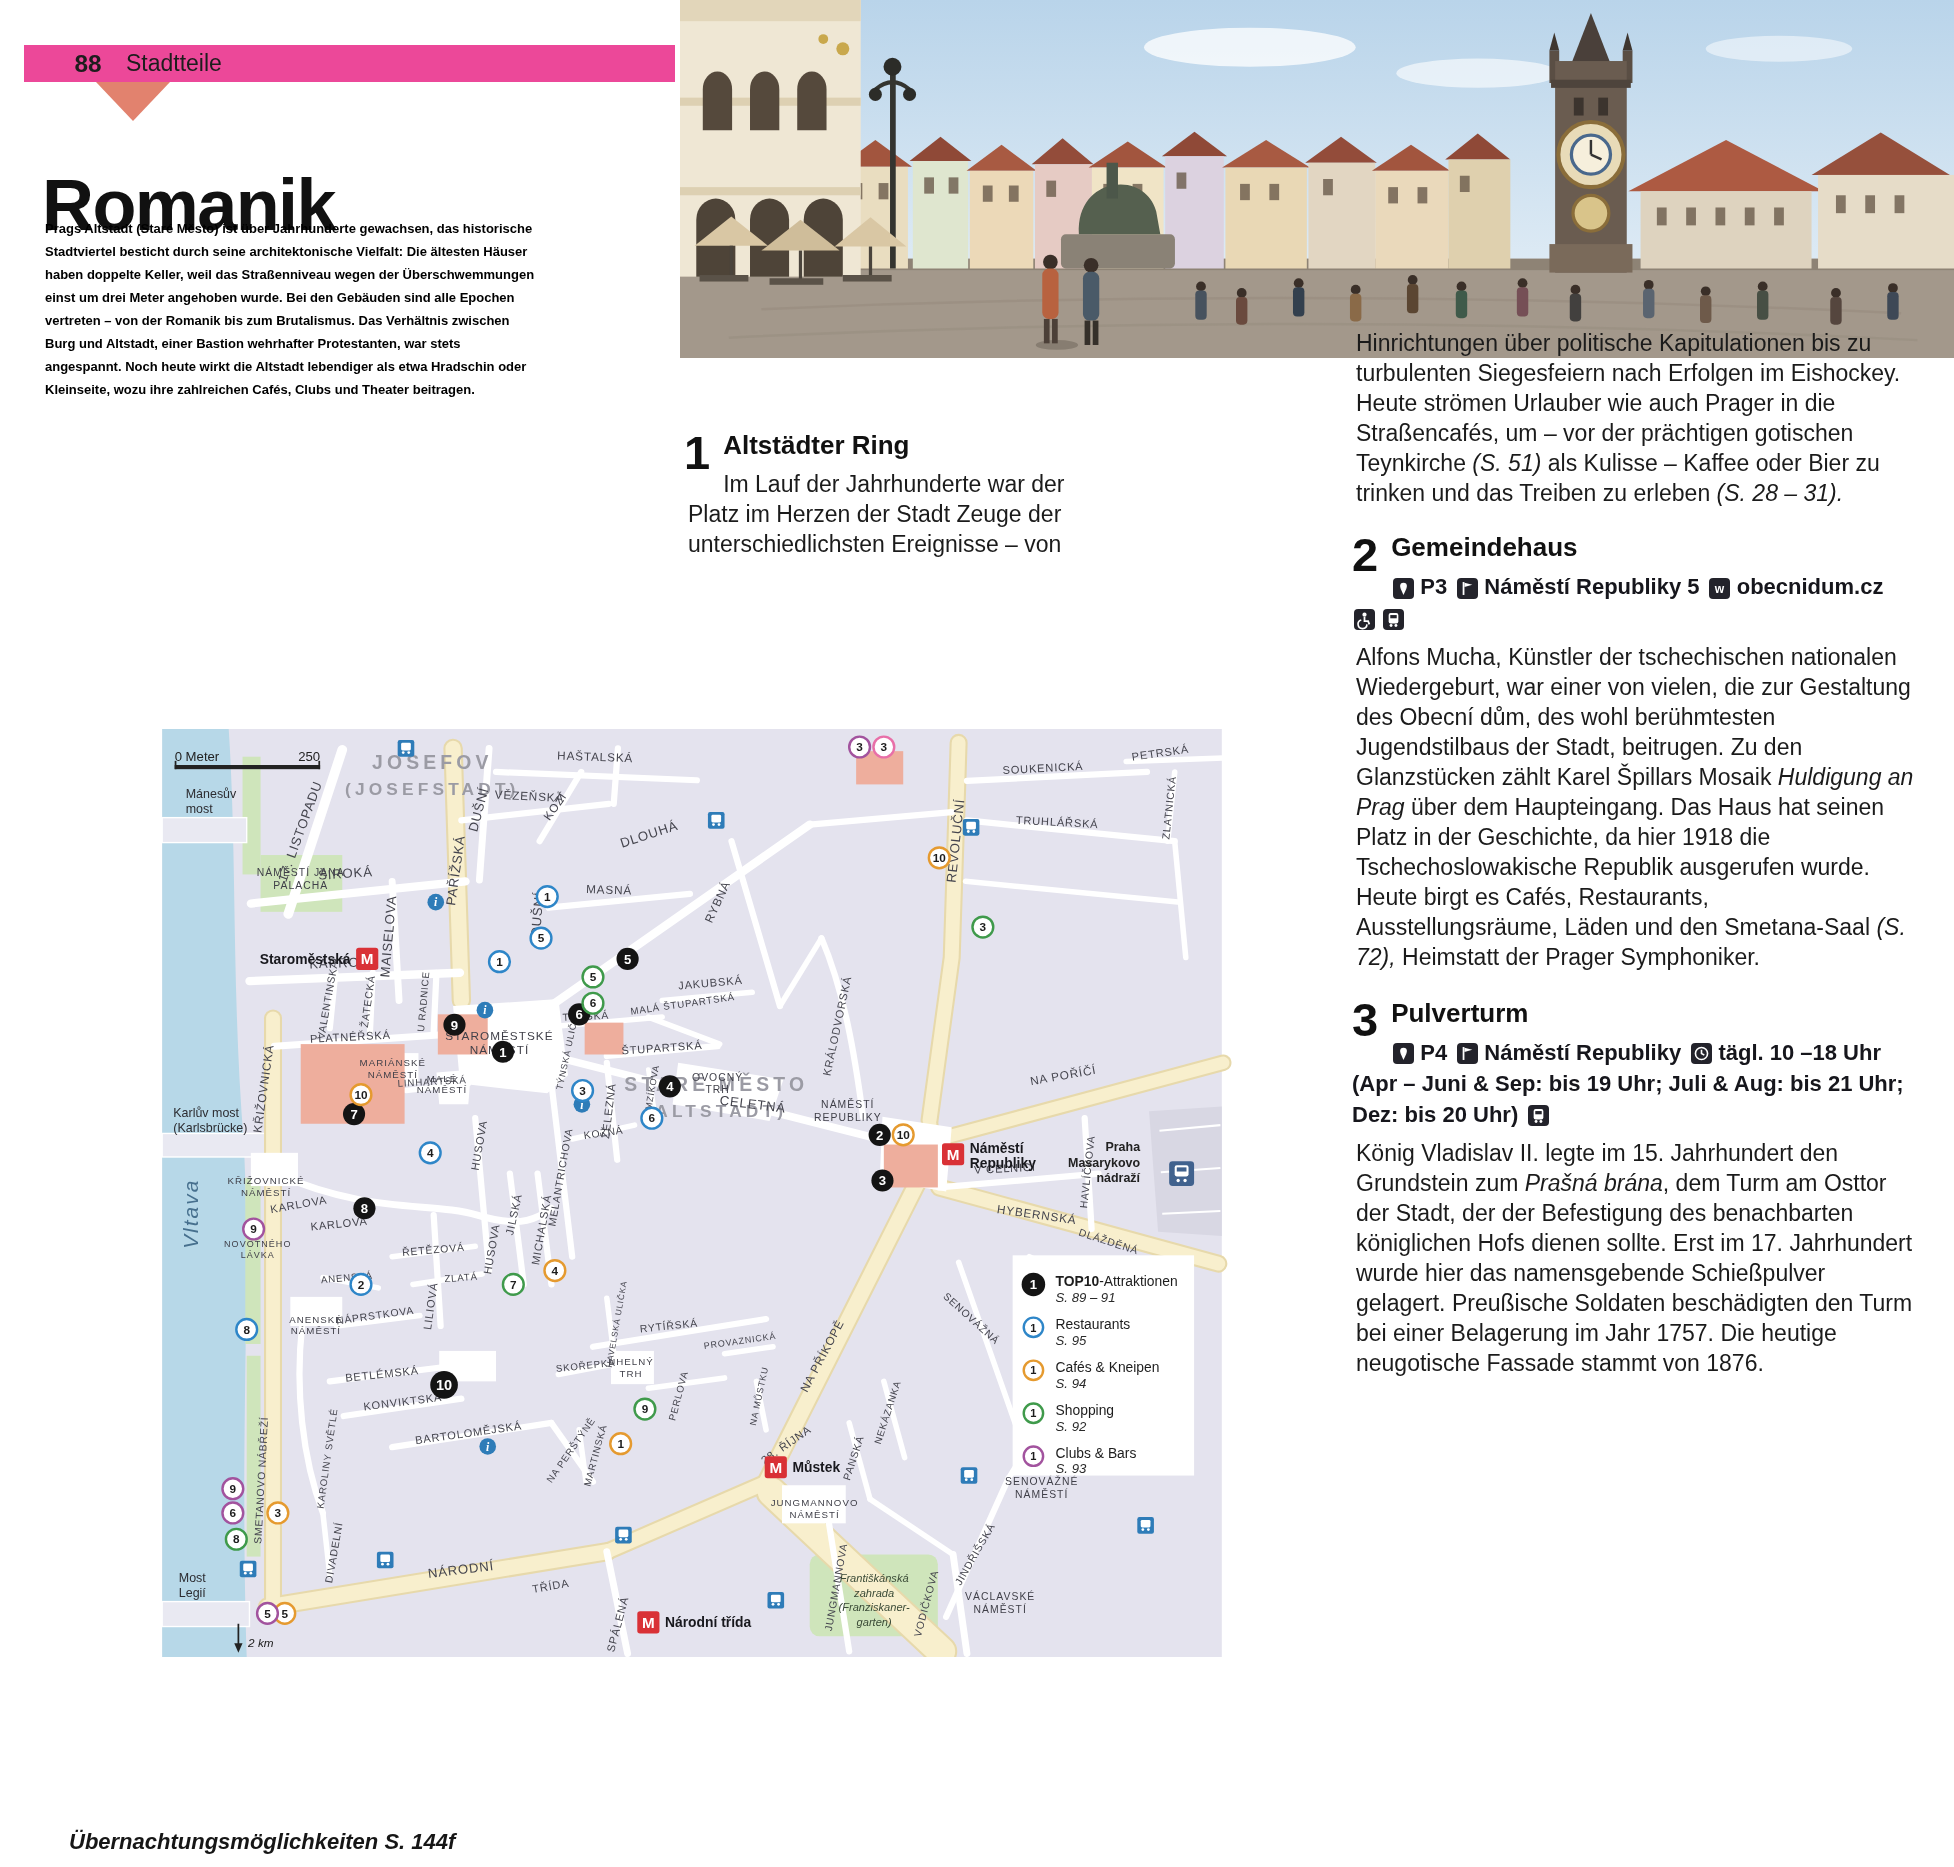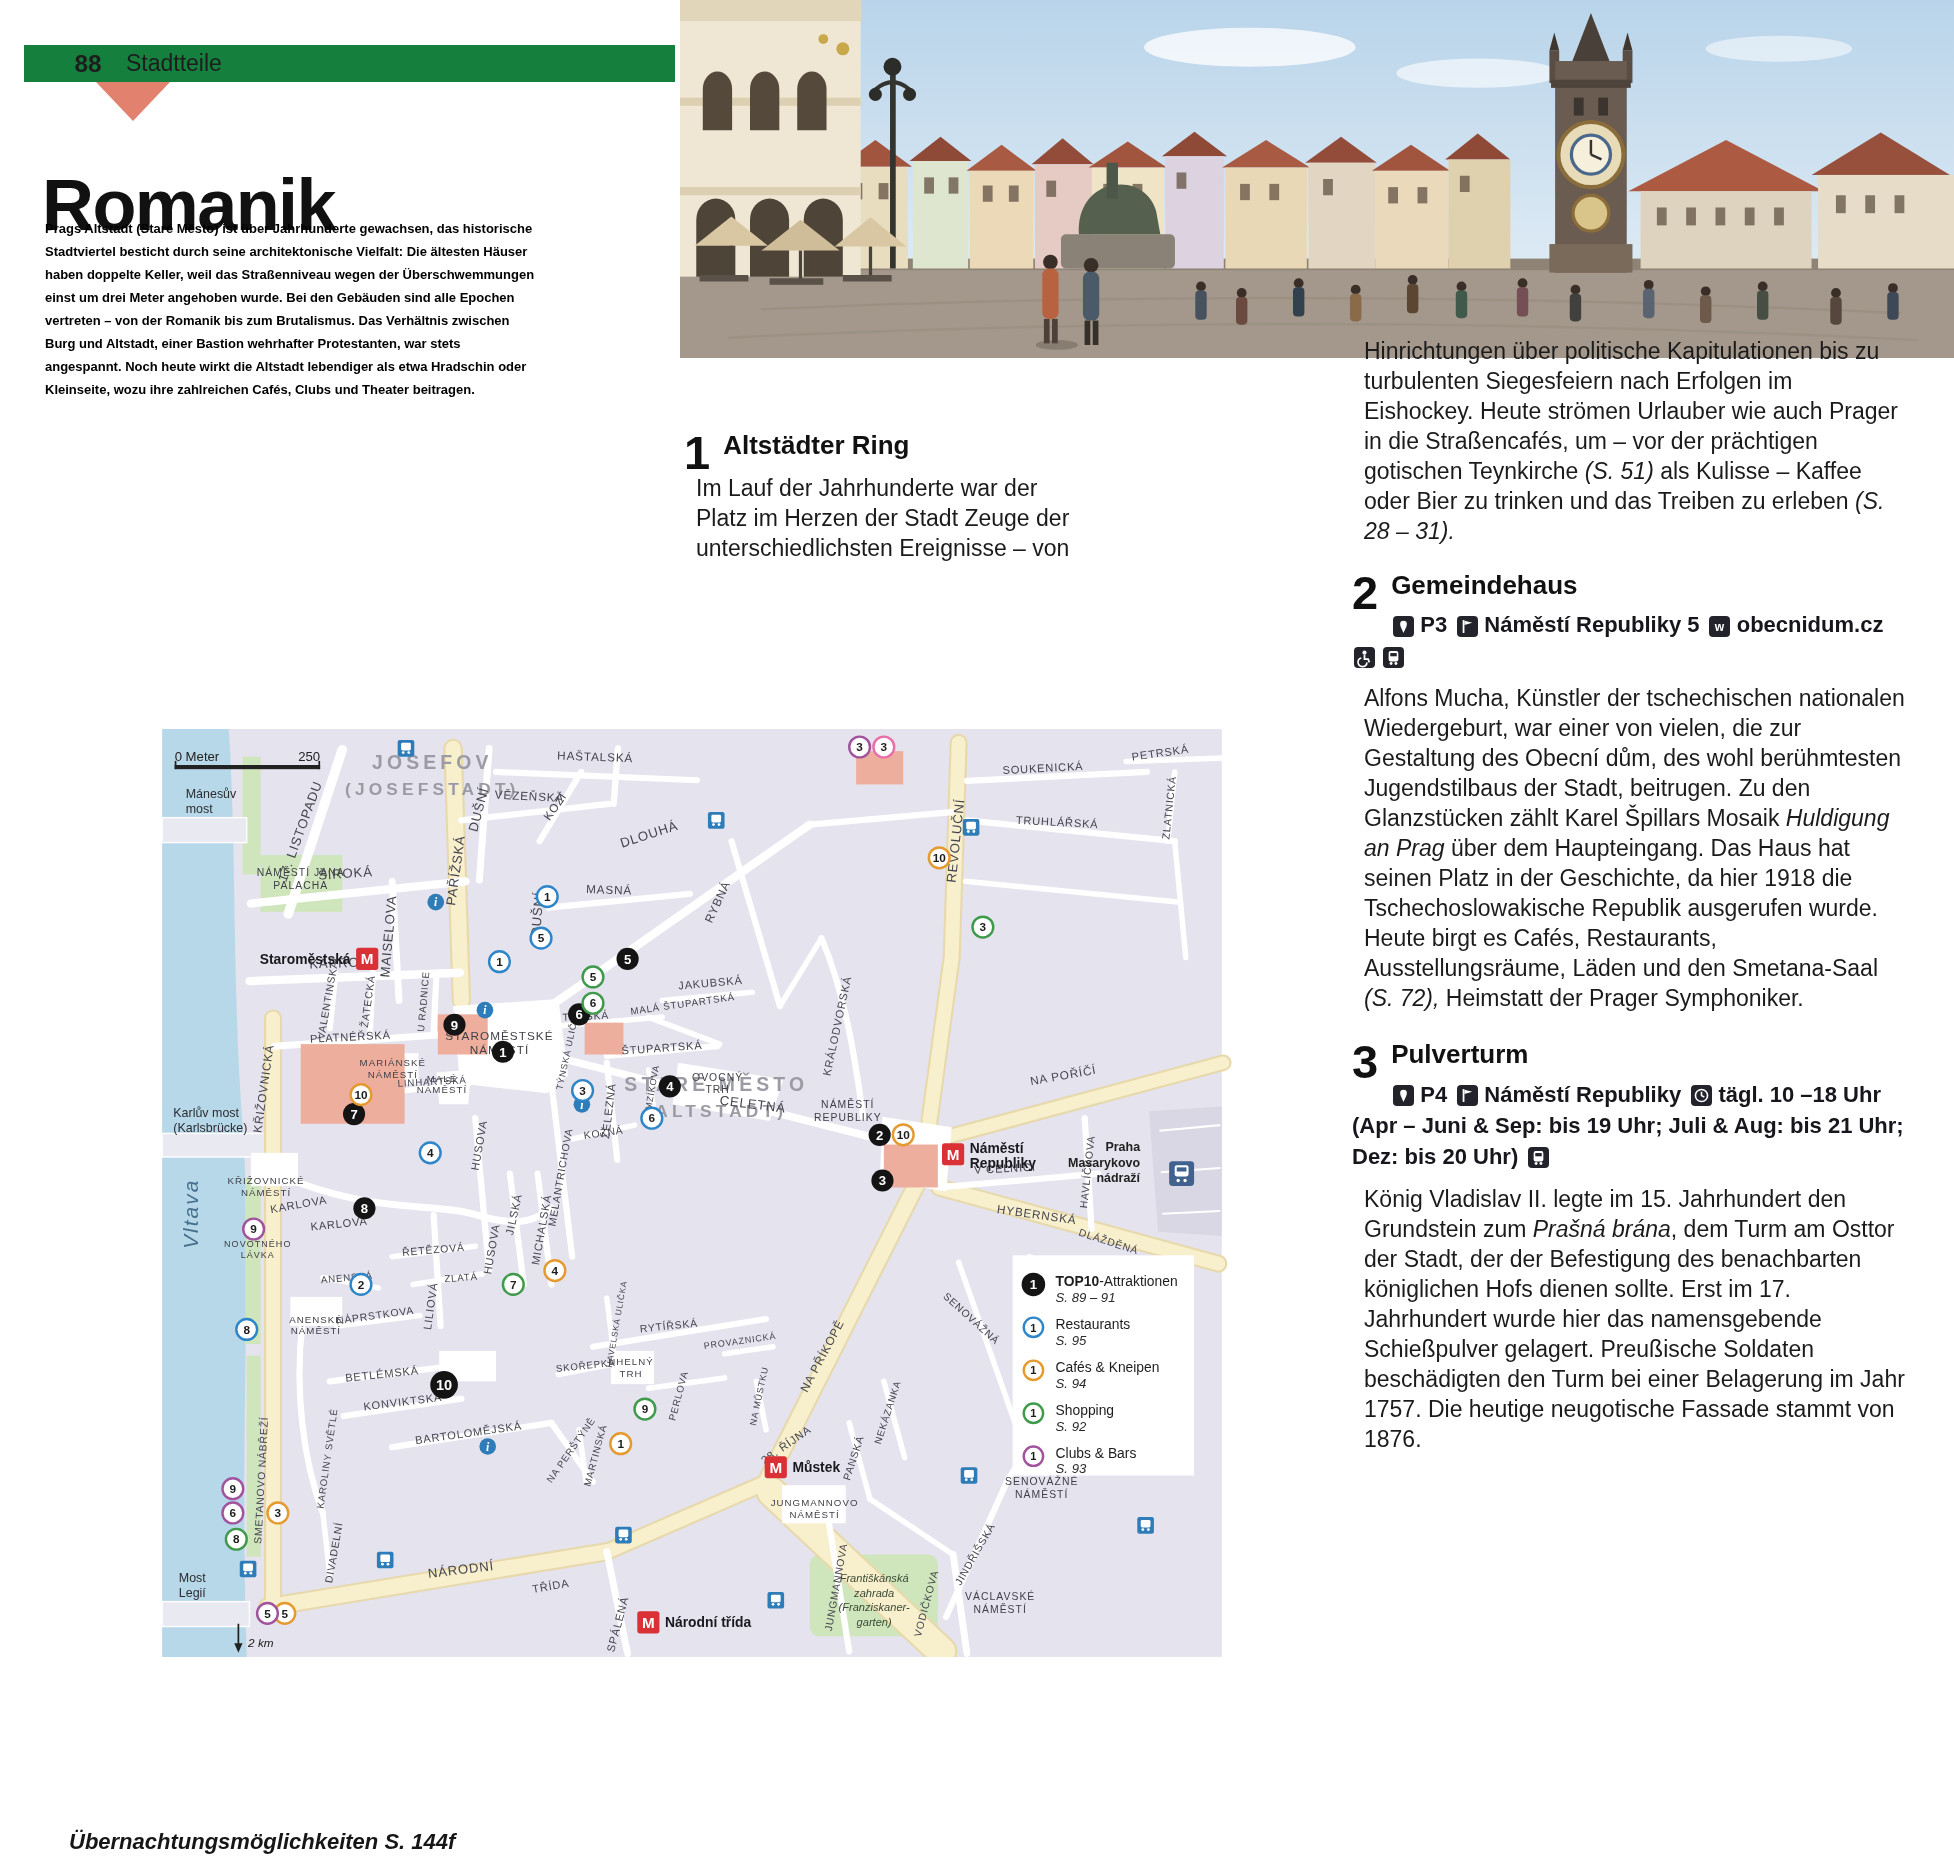--- a/index.html
+++ b/index.html
@@ -1,38 +1,38 @@
 <!DOCTYPE html>
 <html style="font-size:13px"><head>
 <meta charset="utf-8">
 <style>
   html,body{margin:0;padding:0;background:#ffffff;}
   .page{position:relative;width:1954px;height:1867px;background:#ffffff;overflow:hidden;
         font-family:"Liberation Sans",sans-serif;color:#1a1a1a;}
   
-  .kicker{position:absolute;left:24.4px;top:45px;width:651px;height:37px;background:#15803d;
+  .kicker{position:absolute;left:24.4px;top:45px;width:651px;height:37px;background:#ec4899;
           display:flex;align-items:center;padding-left:50px;box-sizing:border-box;}
   .kicker .num{font-weight:bold;font-size:24.4px;color:#1d1d1d;margin-right:24.4px;}
   .kicker .lbl{font-size:23px;color:#1d1d1d;}
   .kicker-tab{position:absolute;left:96px;top:82px;width:0;height:0;
           border-left:37px solid transparent;border-right:37px solid transparent;
           border-top:39px solid #e2826e;}
   .title{position:absolute;left:42px;top:121px;font-size:72px;font-weight:bold;
          letter-spacing:-1.6px;line-height:1;color:#111;}
   .intro{position:absolute;left:45px;top:204px;width:493px;font-size:13px;line-height:23px;
          font-weight:bold;color:#000000;}
   
   .photo{position:absolute;left:680px;top:0;width:1274px;height:358px;}
   .photo svg{display:block;width:100%;height:100%;}
   .caption{position:absolute;left:684px;top:368px;width:375px;font-size:22px;line-height:27px;
            font-weight:bold;color:#161616;}
   
   .midcol{position:absolute;left:684px;top:427px;width:411px;}
   .rightcol{position:absolute;left:1352px;top:324px;width:566px;}
-  .body{font-size:23px;line-height:30px;margin:12px;color:#1b1b1b;}
+  .body{font-size:23px;line-height:30px;margin:4px;color:#1b1b1b;}
   .cont{margin-bottom:24.4px;}
   .sec{margin-bottom:26px;}
   .sec-num{float:left;font-size:47px;font-weight:bold;line-height:41px;margin:1.6px 13px 0 0;color:#111;}
   .sec-title{font-size:26px;font-weight:bold;margin:3.3px 0 8.1px 0;color:#111;}
   .meta{font-size:22px;line-height:31px;font-weight:bold;margin:0 0 8.1px 0;color:#16161c;}
   .micon{display:inline-block;width:21px;height:21px;vertical-align:-4.1px;margin:0 6.5px 0 1.6px;}
   .micon svg{display:block;}
   .mtext{margin-right:8.1px;}
   
   .map{position:absolute;left:69px;top:729px;width:1246px;height:928px;}

